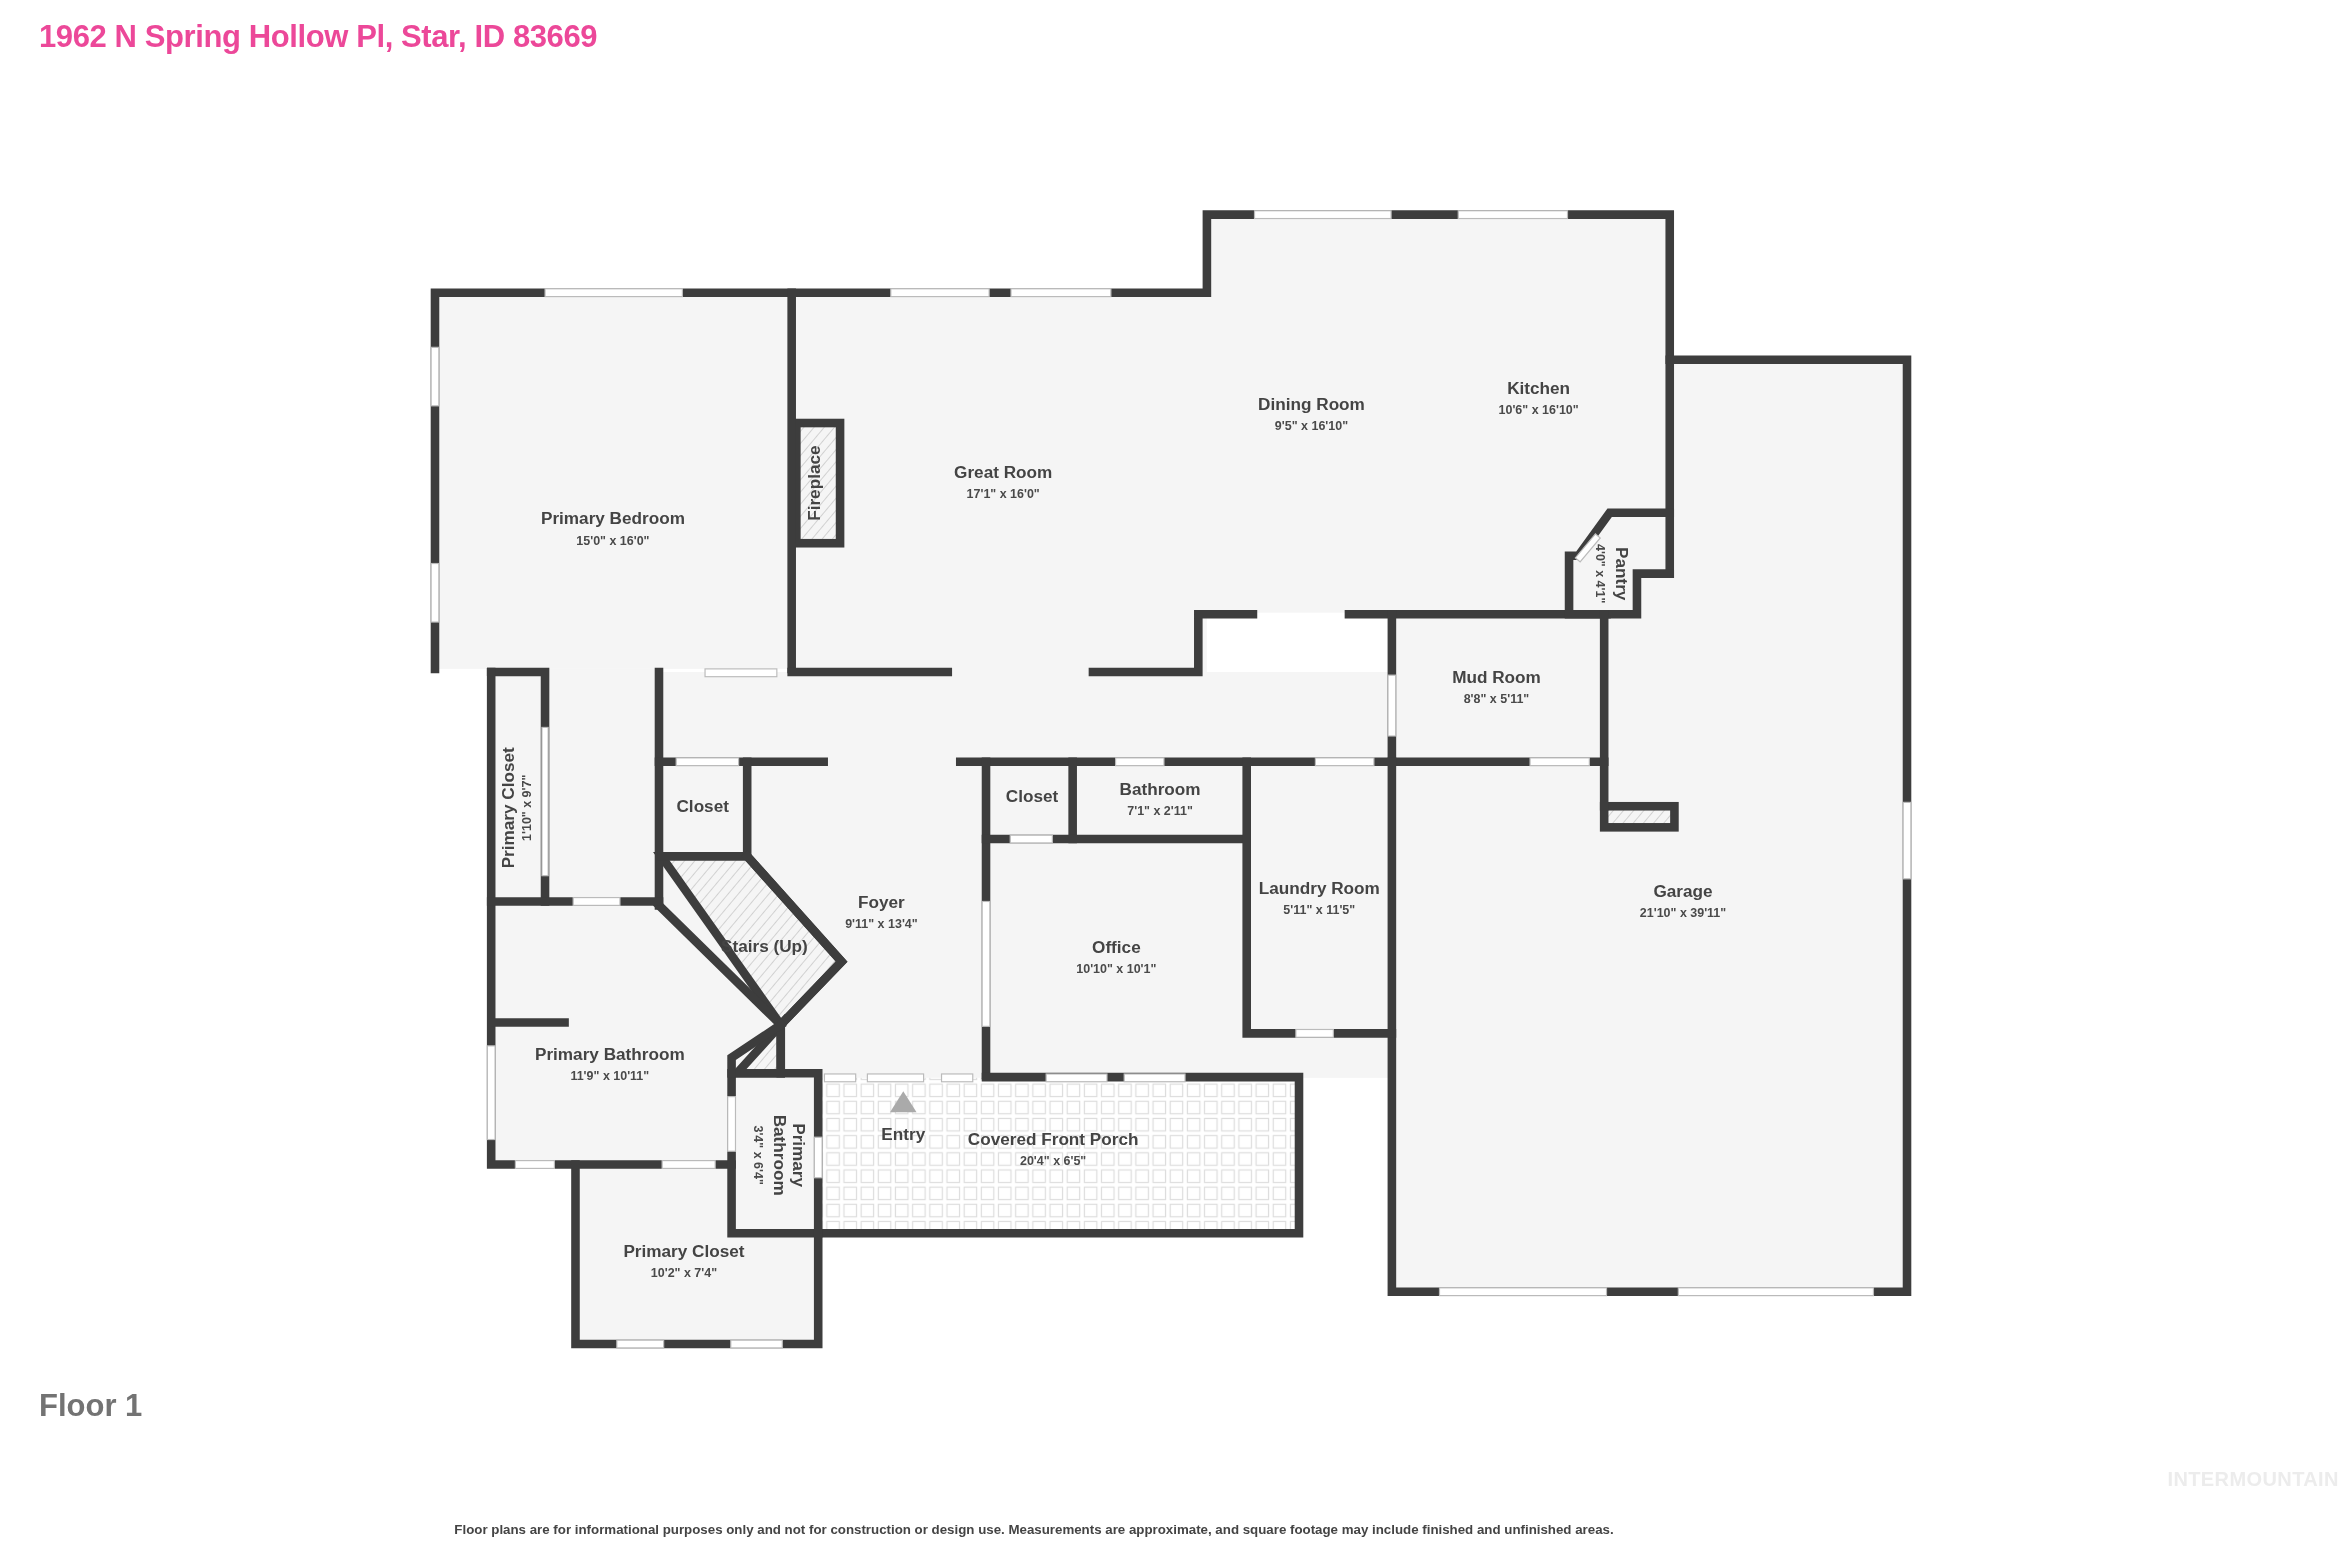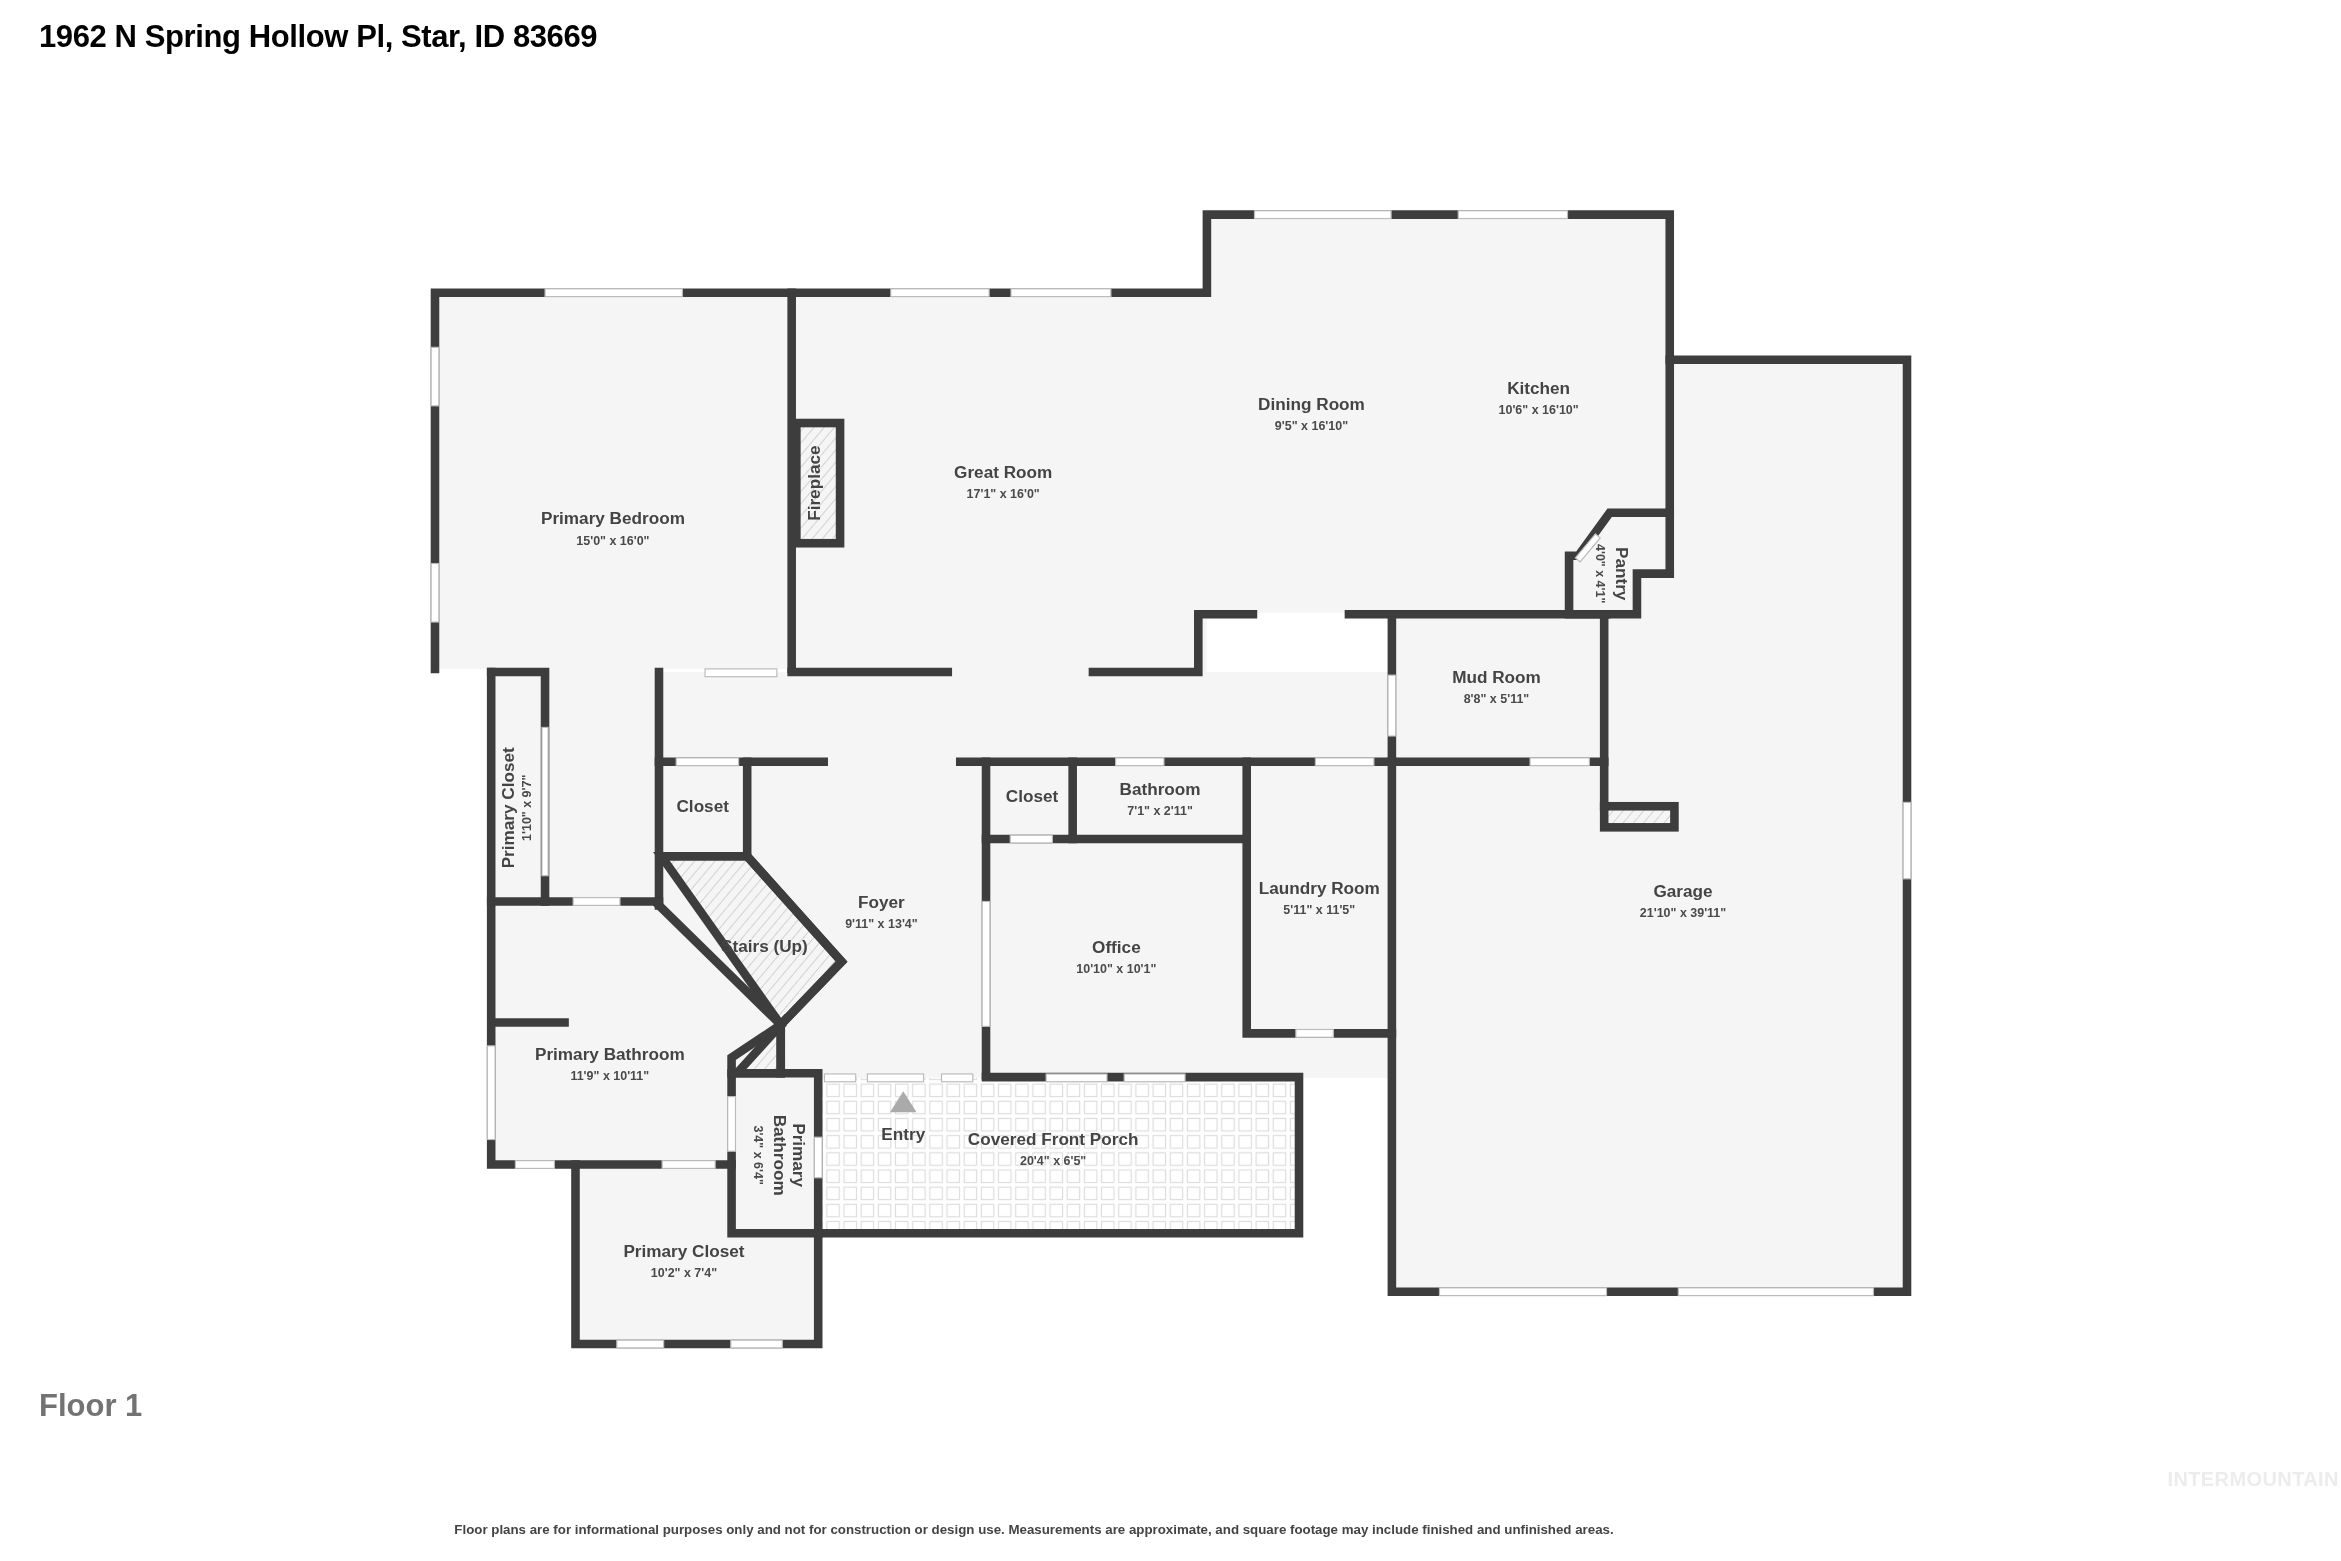--- a/index.html
+++ b/index.html
@@ -1,17 +1,17 @@
 <!DOCTYPE html>
 <html style="font-size:12.5px"><head>
 <meta charset="utf-8">
 <style>
   html,body{margin:0;padding:0;background:#ffffff;}
   body{width:2342px;height:1561px;position:relative;overflow:hidden;font-family:"Liberation Sans","DejaVu Sans",sans-serif;}
-  #title{position:absolute;left:39px;top:19px;font-size:31px;font-weight:bold;color:#000000;letter-spacing:-0.4px;}
+  #title{position:absolute;left:39px;top:19px;font-size:31px;font-weight:bold;color:#ec4899;letter-spacing:-0.4px;}
   #floor-label{position:absolute;left:39px;top:1388px;font-size:31px;font-weight:bold;color:#737373;}
   #disclaimer{position:absolute;left:0;width:2068px;top:1522px;text-align:center;font-size:13.3px;font-weight:bold;color:#444;}
   #watermark{position:absolute;right:3.1px;top:1468px;font-size:20px;color:#ececec;font-weight:bold;letter-spacing:0.4px;}
   svg#plan{position:absolute;left:0;top:0;}
   .room-name{font-family:"Liberation Sans","DejaVu Sans",sans-serif;font-weight:bold;font-size:22px;fill:#444;}
   .room-dim{font-family:"Liberation Sans","DejaVu Sans",sans-serif;font-weight:bold;font-size:16px;fill:#4a4a4a;}
   .wall{fill:none;stroke:#3d3d3d;stroke-width:11;stroke-linecap:square;stroke-linejoin:miter;}
   .win{fill:#ffffff;stroke:#bbbbbb;stroke-width:1.5;}
 </style>
 </head>

